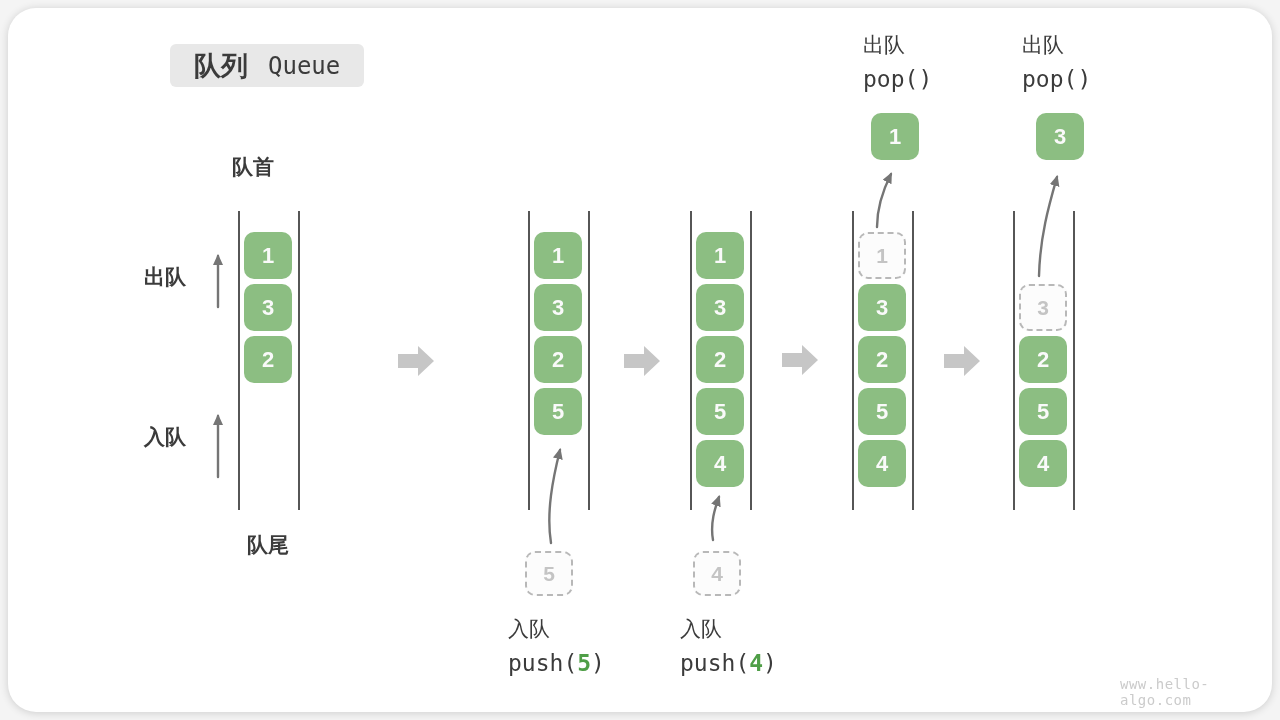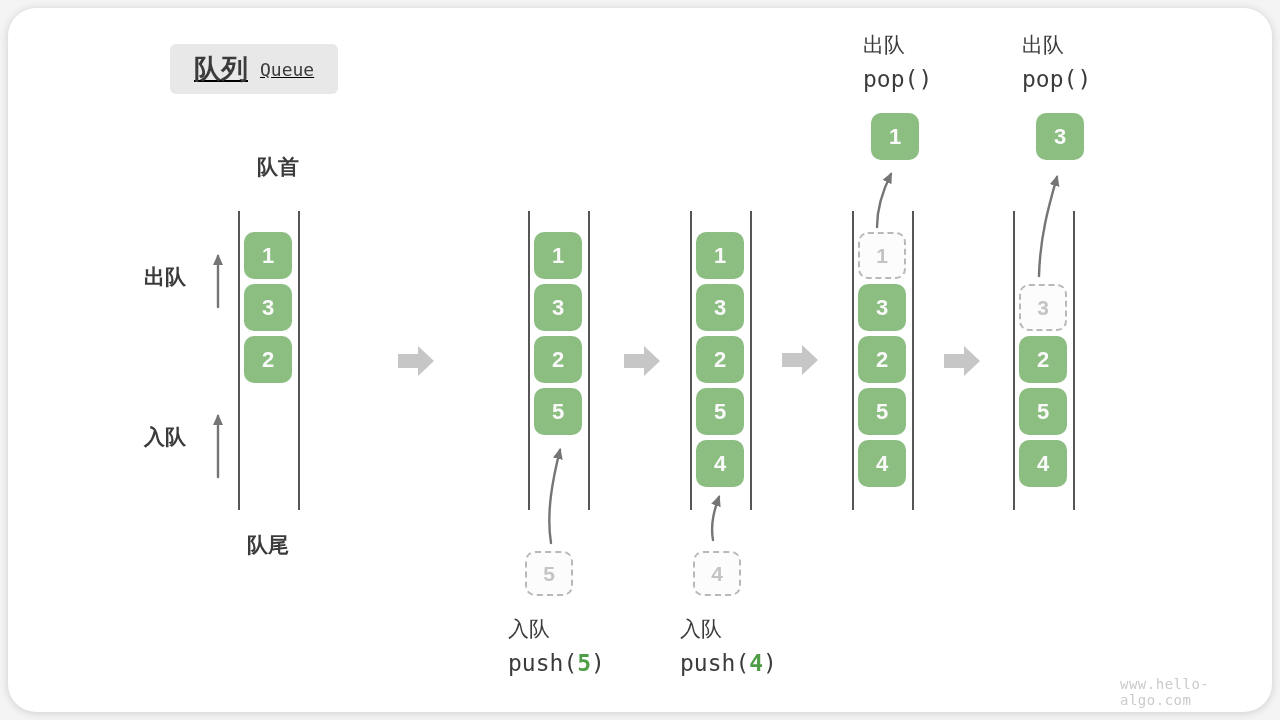--- a/index.html
+++ b/index.html
@@ -3,28 +3,28 @@
 <meta charset="utf-8">
 <style>
   html,body{margin:0;padding:0;}
   body{font-family:"Liberation Sans","DejaVu Sans",sans-serif;background:#ffffff;}
   .stage{position:relative;width:1280px;height:720px;background:#f4f4f4;overflow:hidden;}
   .card{position:absolute;left:8px;top:8px;right:8px;bottom:8px;background:#ffffff;
         border-radius:28px;box-shadow:0 1px 8px rgba(0,0,0,0.16);}
   .overlay{position:absolute;left:0;top:0;pointer-events:none;}
 
   
-  .title-box{position:absolute;left:170px;top:44px;height:50px;display:flex;align-items:center;
-             gap:12px;padding:0 24px;background:var(--title-bg);border-radius:6px;text-decoration:underline;}
+  .title-box{position:absolute;left:170px;top:44px;height:43px;display:flex;align-items:center;
+             gap:12px;padding:0 24px;background:var(--title-bg);border-radius:6px;}
   .title-zh{font-size:27px;font-weight:700;color:var(--text-dark);}
-  .title-en{font-size:18px;font-family:"DejaVu Sans Mono","Liberation Mono",monospace;color:var(--text-dark);}
+  .title-en{font-size:24px;font-family:"DejaVu Sans Mono","Liberation Mono",monospace;color:var(--text-dark);margin-left:8px;}
 
   
   .lbl{position:absolute;color:var(--text-dark);font-size:21px;font-weight:700;white-space:nowrap;}
-  .lbl-front{left:247px;top:153px;width:62px;text-align:center;}
+  .lbl-front{left:222px;top:153px;width:62px;text-align:center;}
   .lbl-rear{left:237px;top:531px;width:62px;text-align:center;}
   .lbl-dequeue{left:144px;top:263px;}
   .lbl-enqueue{left:144px;top:423px;}
 
   
   .op{position:absolute;white-space:nowrap;}
   .op-zh{font-size:21px;font-weight:500;color:var(--text-dark);margin-bottom:7px;}
   .op-code{font-family:"DejaVu Sans Mono","Liberation Mono",monospace;font-size:23px;color:var(--text-dark);}
   .op-code .arg{color:var(--code-green);font-weight:700;}
   .op-push5{left:508px;top:615px;}

